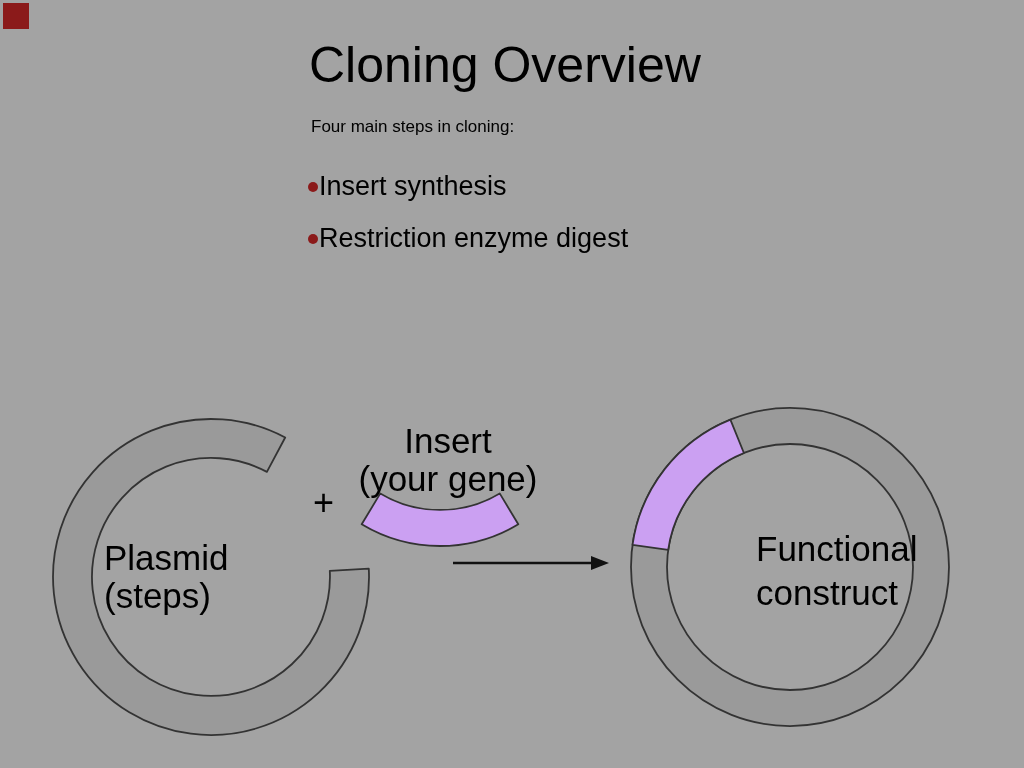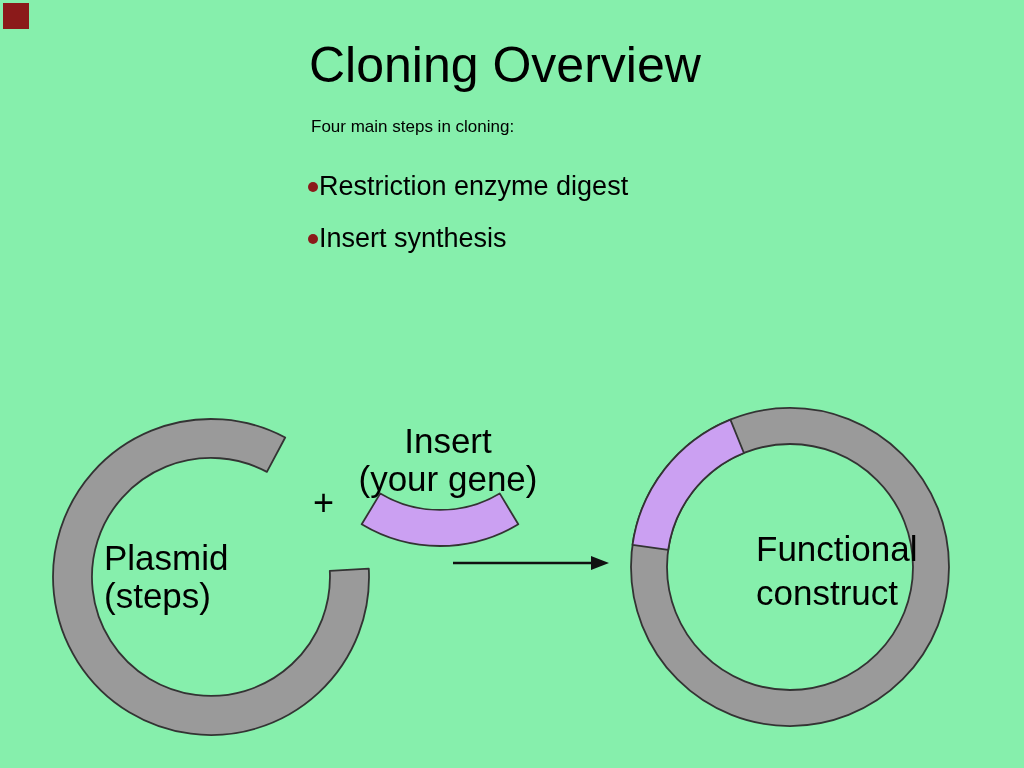--- a/index.html
+++ b/index.html
@@ -1,19 +1,19 @@
 <!DOCTYPE html>
 <html><head>
 <meta charset="utf-8">
 <style>
   html,body{margin:0;padding:0;background:#ffffff;}
   #slide{
     position:relative;
     width:1024px;height:768px;
-    background:#86efac;
+    background:#a3a3a3;
     overflow:hidden;
     font-family:"Liberation Sans", sans-serif;
     color:#000;
   }
   #diagram-svg{position:absolute;left:0;top:0;width:1024px;height:768px;}
   .abs{position:absolute;white-space:nowrap;}
   .title{left:309px;top:40px;font-size:50px;line-height:1;}
   .subtitle{left:311px;top:118px;font-size:17px;line-height:1;}
   .bullets{left:308px;top:173px;list-style:none;margin:0;padding:0;}
   .bullets li{height:52px;display:flex;align-items:flex-start;font-size:27px;line-height:1.1;}
@@ -47,25 +47,25 @@
     <path d="M632.5 544.9 A159 159 0 0 1 730.4 419.6 L743.9 453 A123 123 0 0 0 668.2 549.9 Z" stroke-width="1.8" stroke-linejoin="round" fill="#CBA0F2" stroke="#333333"></path>
   </svg>
 
   <div class="abs title">Cloning Overview</div>
 
   <div class="abs subtitle">Four main steps in cloning:</div>
 
   <ul class="abs bullets">
     <li>
       <span class="dot" style="background: rgb(139, 26, 26);"></span>
-      <span class="lbl">Restriction enzyme digest</span>
+      <span class="lbl">Insert synthesis</span>
     </li>
     <li>
       <span class="dot" style="background: rgb(139, 26, 26);"></span>
-      <span class="lbl">Insert synthesis</span>
+      <span class="lbl">Restriction enzyme digest</span>
     </li>
   </ul>
 
   <div class="abs plasmid-label">
     <div>Plasmid</div>
     <div>(steps)</div>
   </div>
 
   <div class="abs plus">+</div>
 

